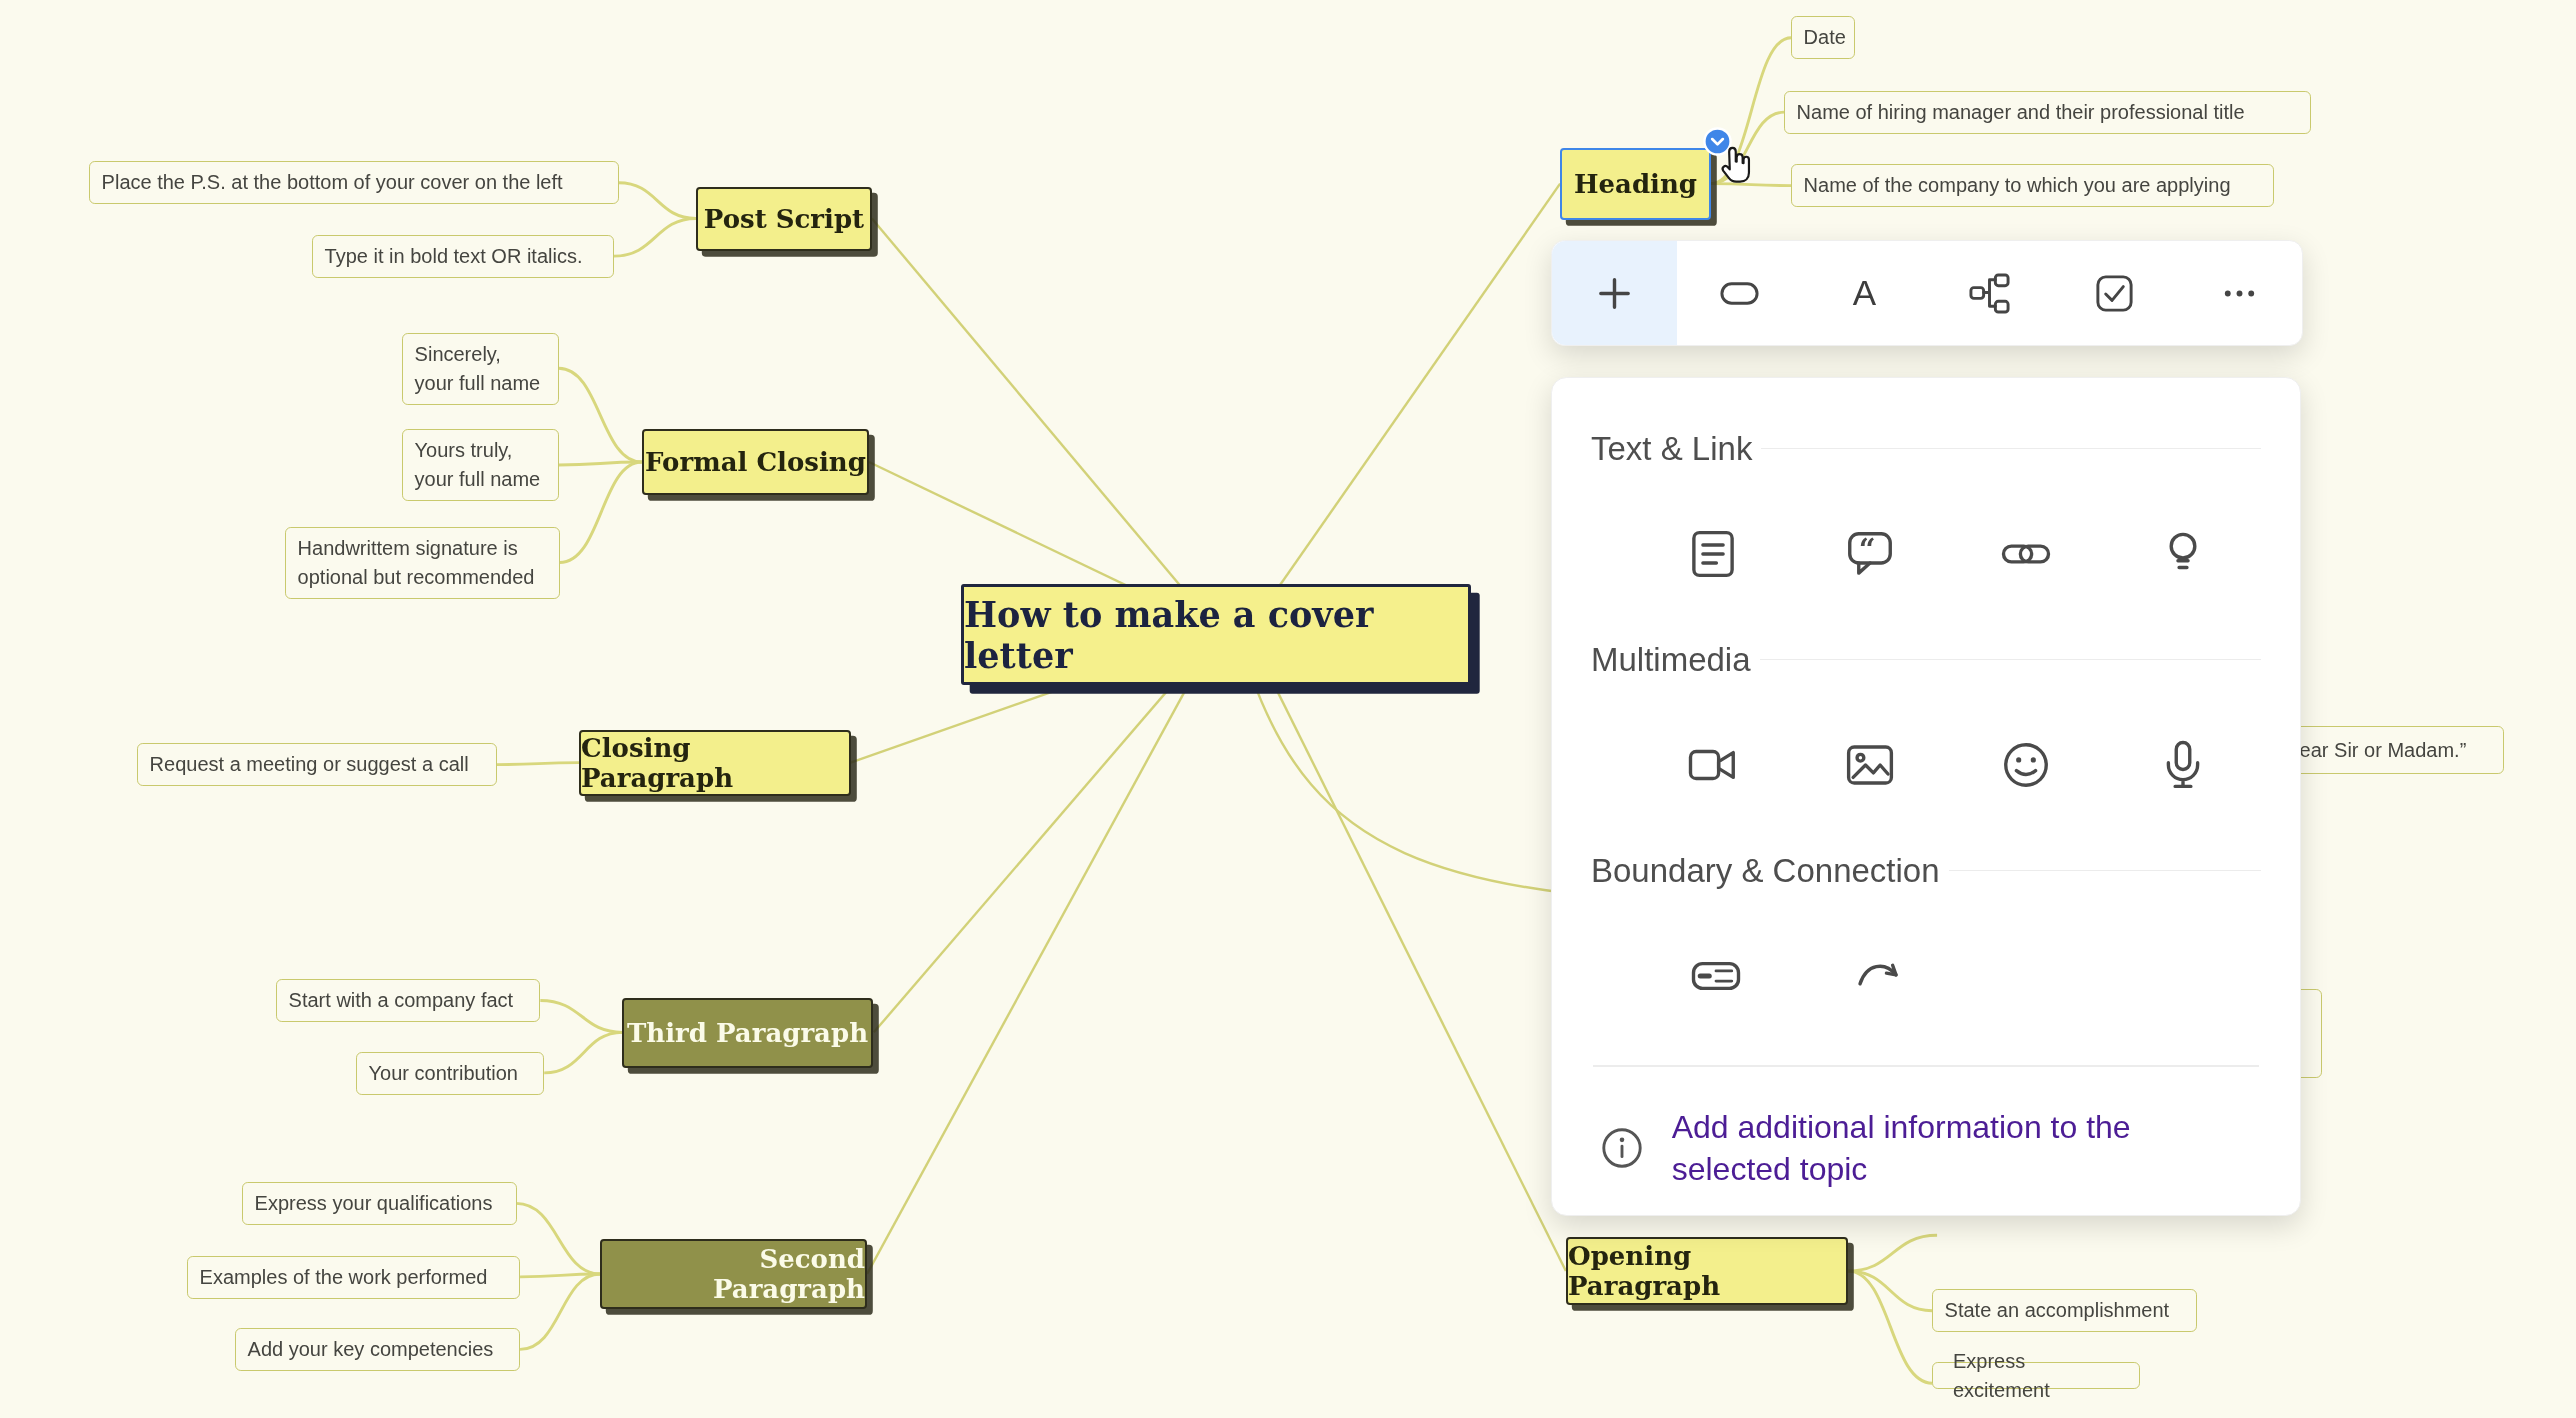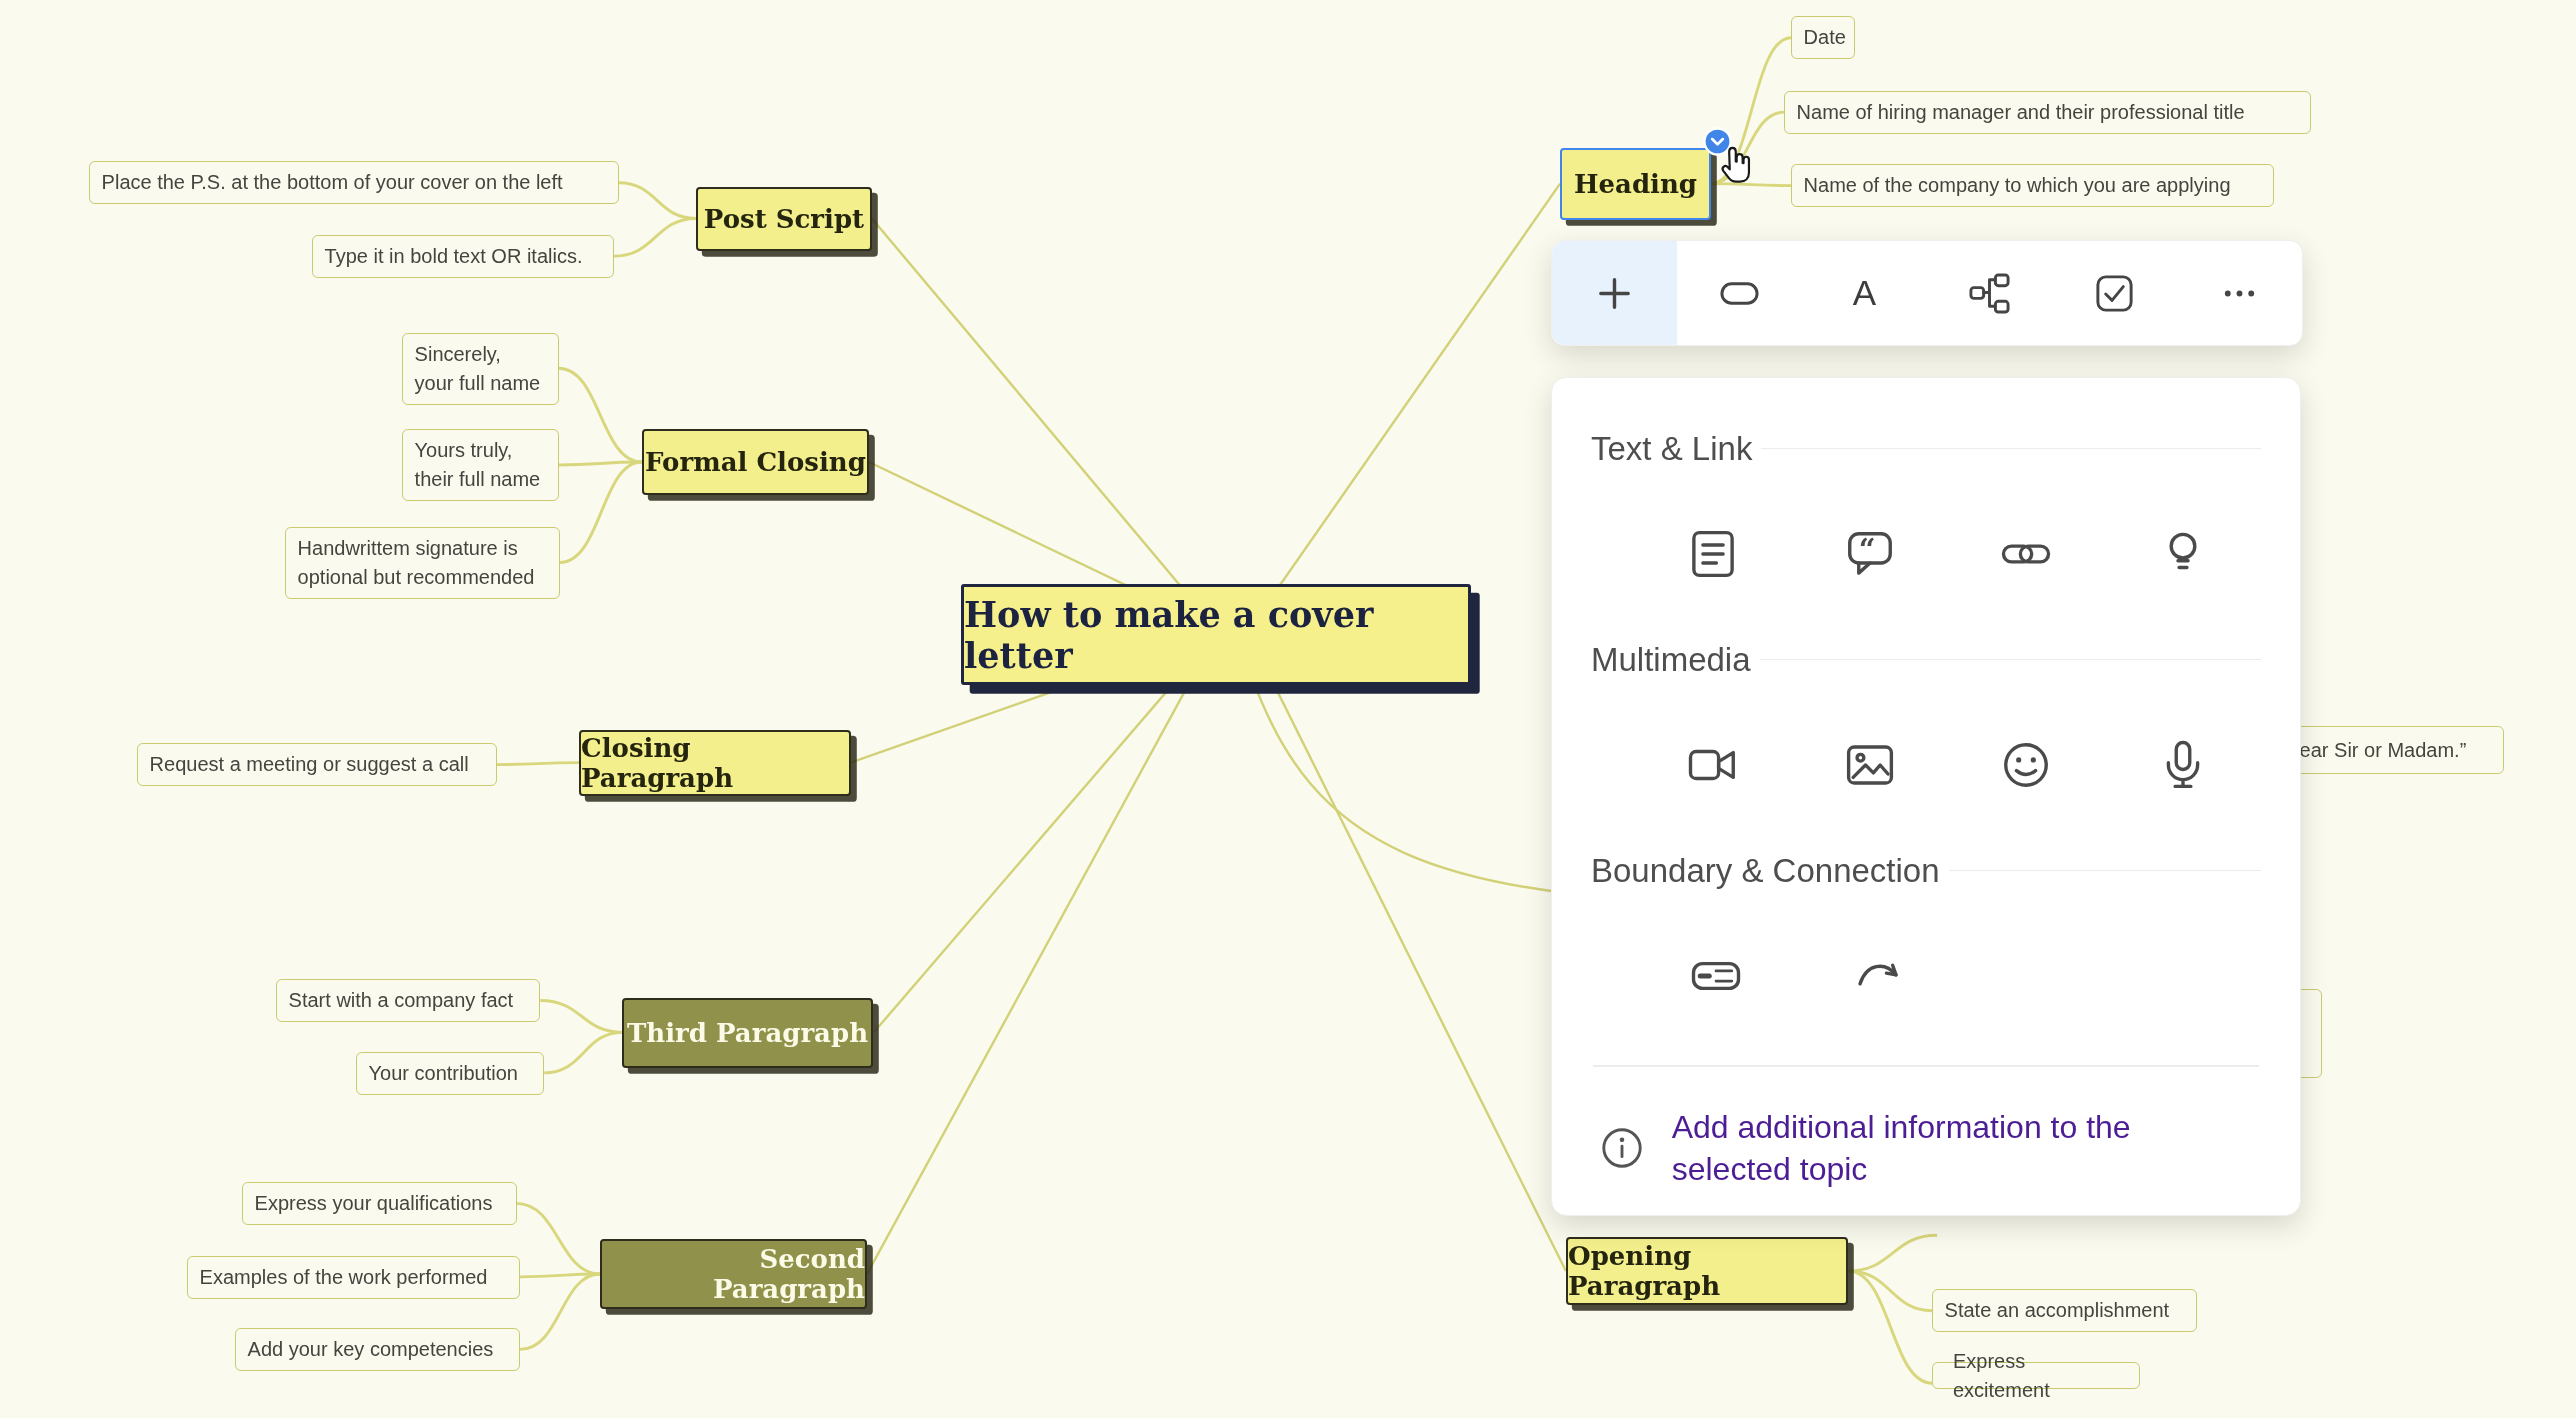--- a/index.html
+++ b/index.html
@@ -110,21 +110,21 @@
   <div class="node branch" style="left:1566px;top:1237px;width:282px;height:68px;">
     <span>Opening Paragraph</span>
   </div>
 
   <div class="node child" style="left:89px;top:161px;width:530px;height:43px;">Place the P.S. at the bottom of your cover on the left</div>
   <div class="node child" style="left:312px;top:235px;width:302px;height:43px;">Type it in bold text OR italics.</div>
 
   <div class="node child" style="left:402px;top:333px;width:157px;height:72px;">Sincerely,
 your full name</div>
   <div class="node child" style="left:402px;top:429px;width:157px;height:72px;">Yours truly,
-their full name</div>
+your full name</div>
   <div class="node child" style="left:285px;top:527px;width:275px;height:72px;">Handwrittem signature is
 optional but recommended</div>
 
   <div class="node child" style="left:137px;top:743px;width:360px;height:43px;">Request a meeting or suggest a call</div>
 
   <div class="node child" style="left:276px;top:979px;width:264px;height:43px;">Start with a company fact</div>
   <div class="node child" style="left:356px;top:1052px;width:188px;height:43px;">Your contribution</div>
 
   <div class="node child" style="left:242px;top:1182px;width:275px;height:43px;">Express your qualifications</div>
   <div class="node child" style="left:187px;top:1256px;width:333px;height:43px;">Examples of the work performed</div>

